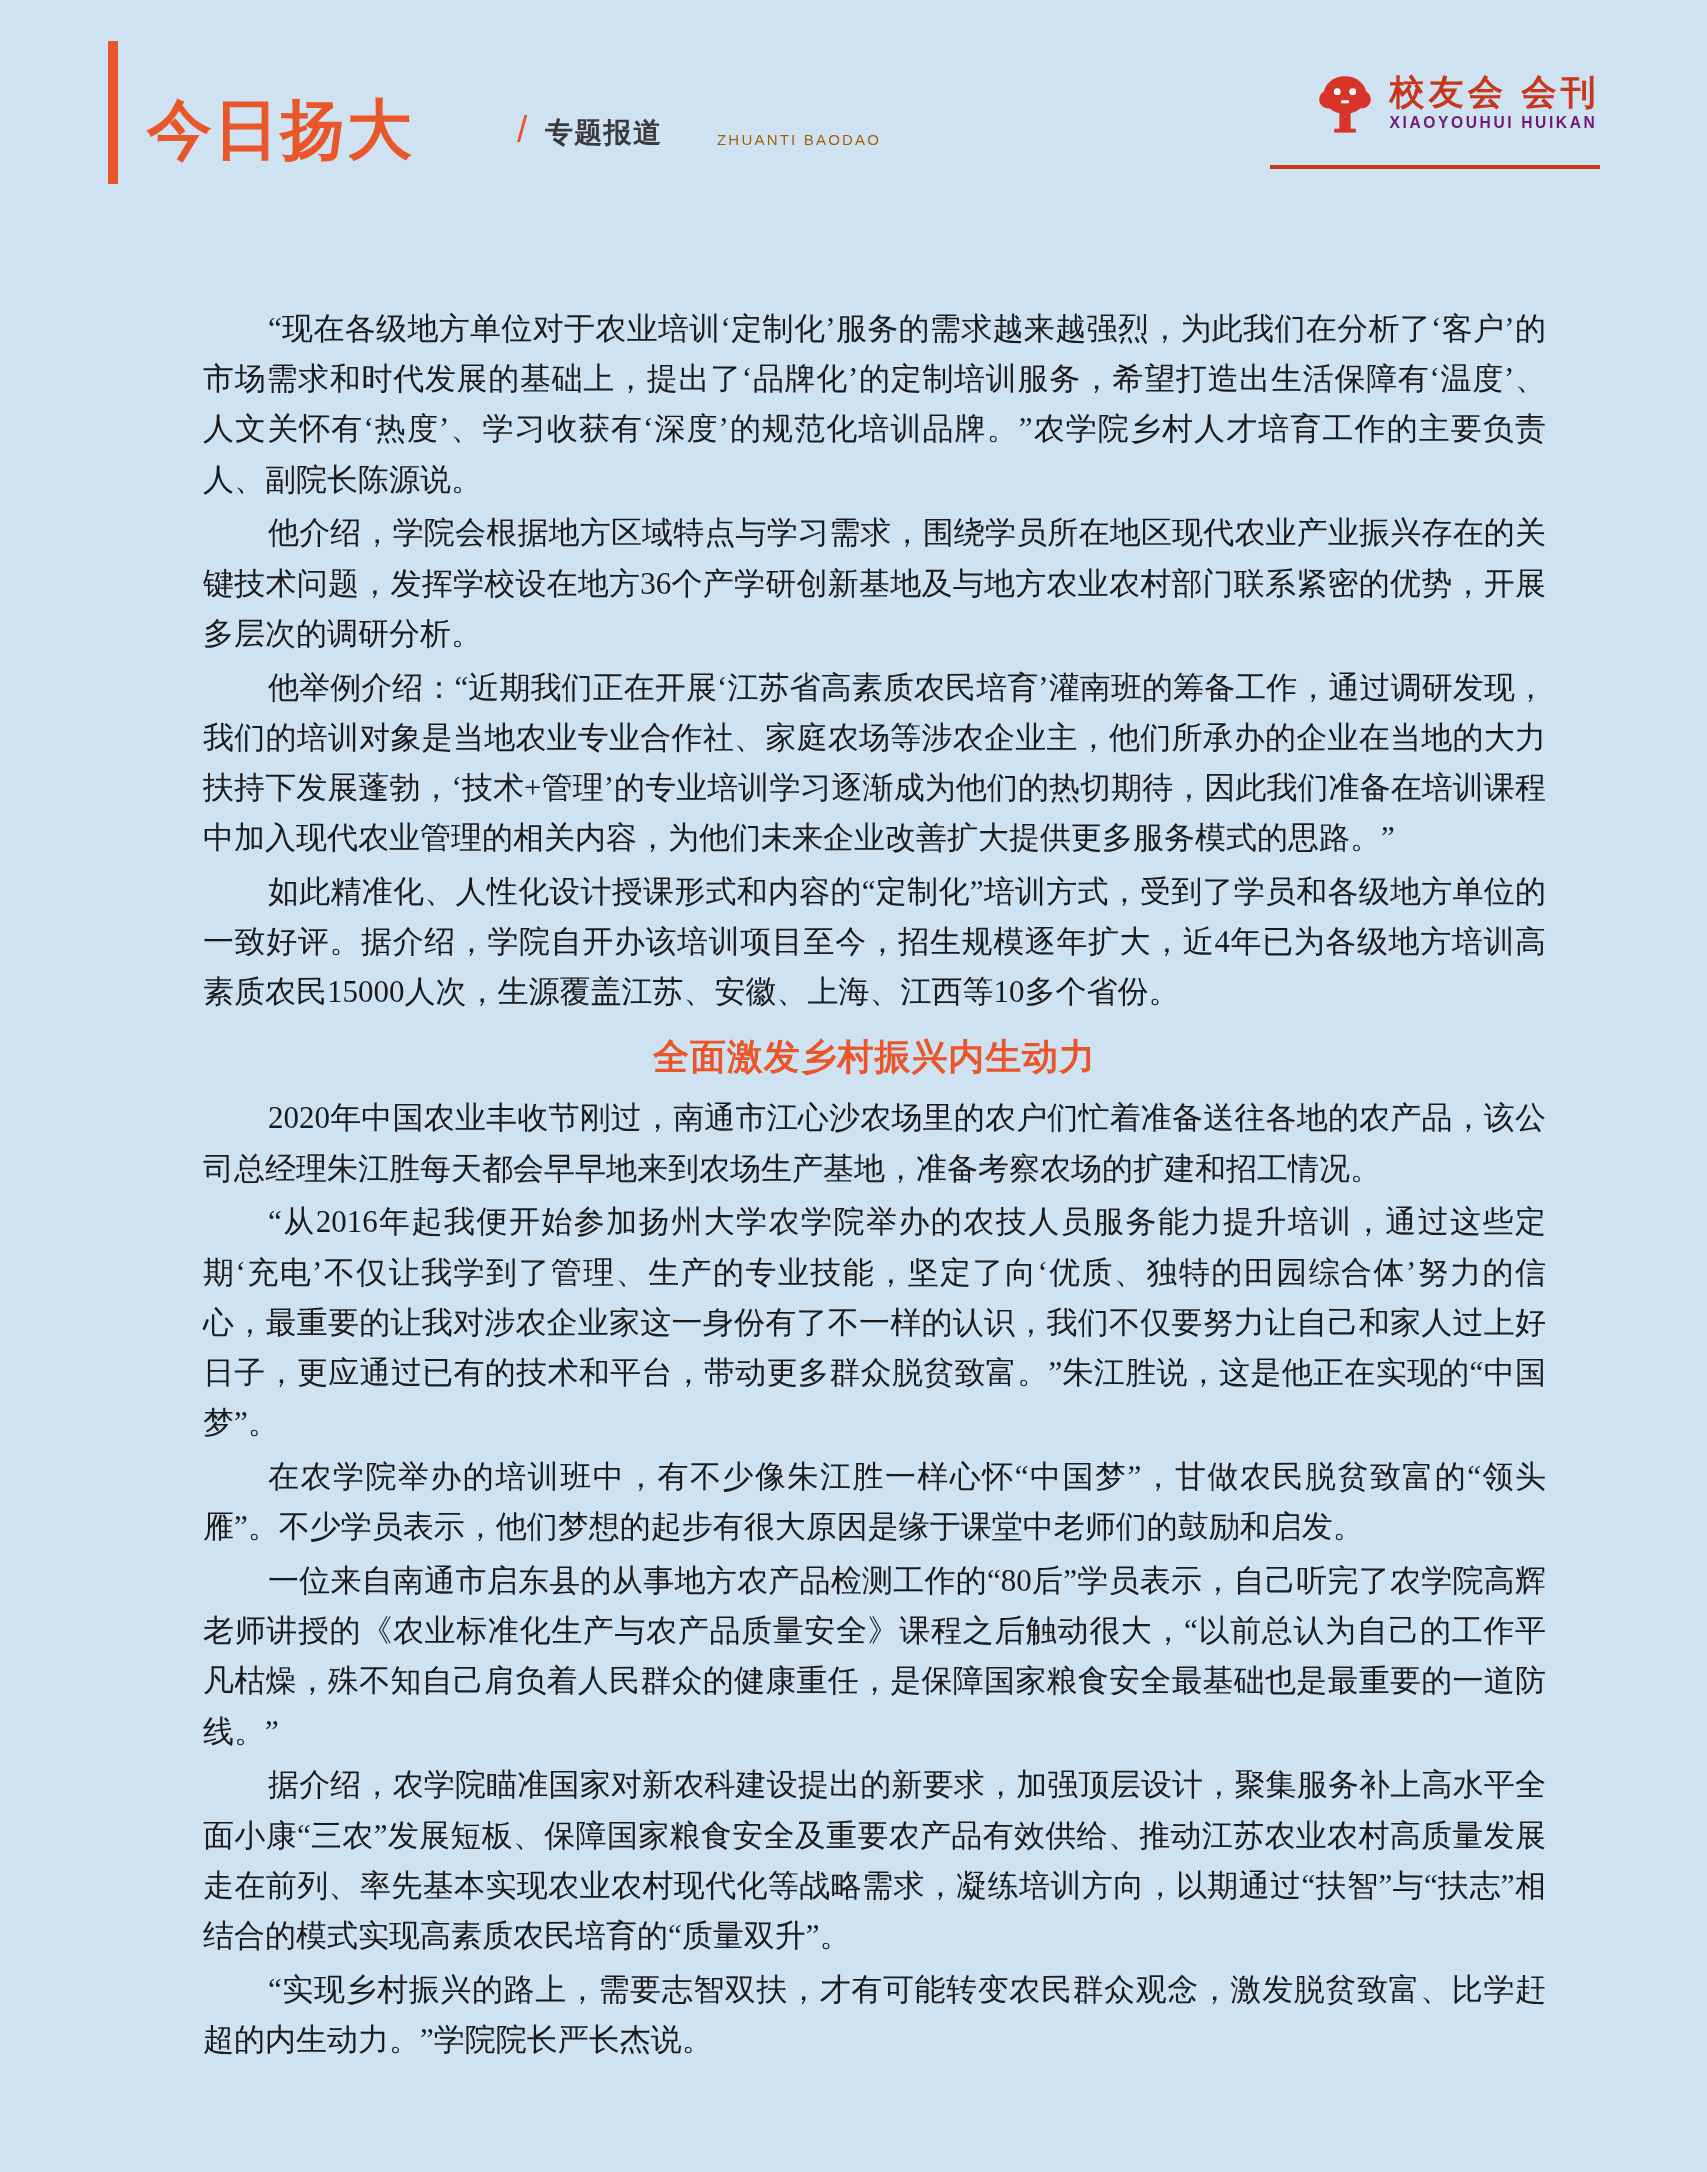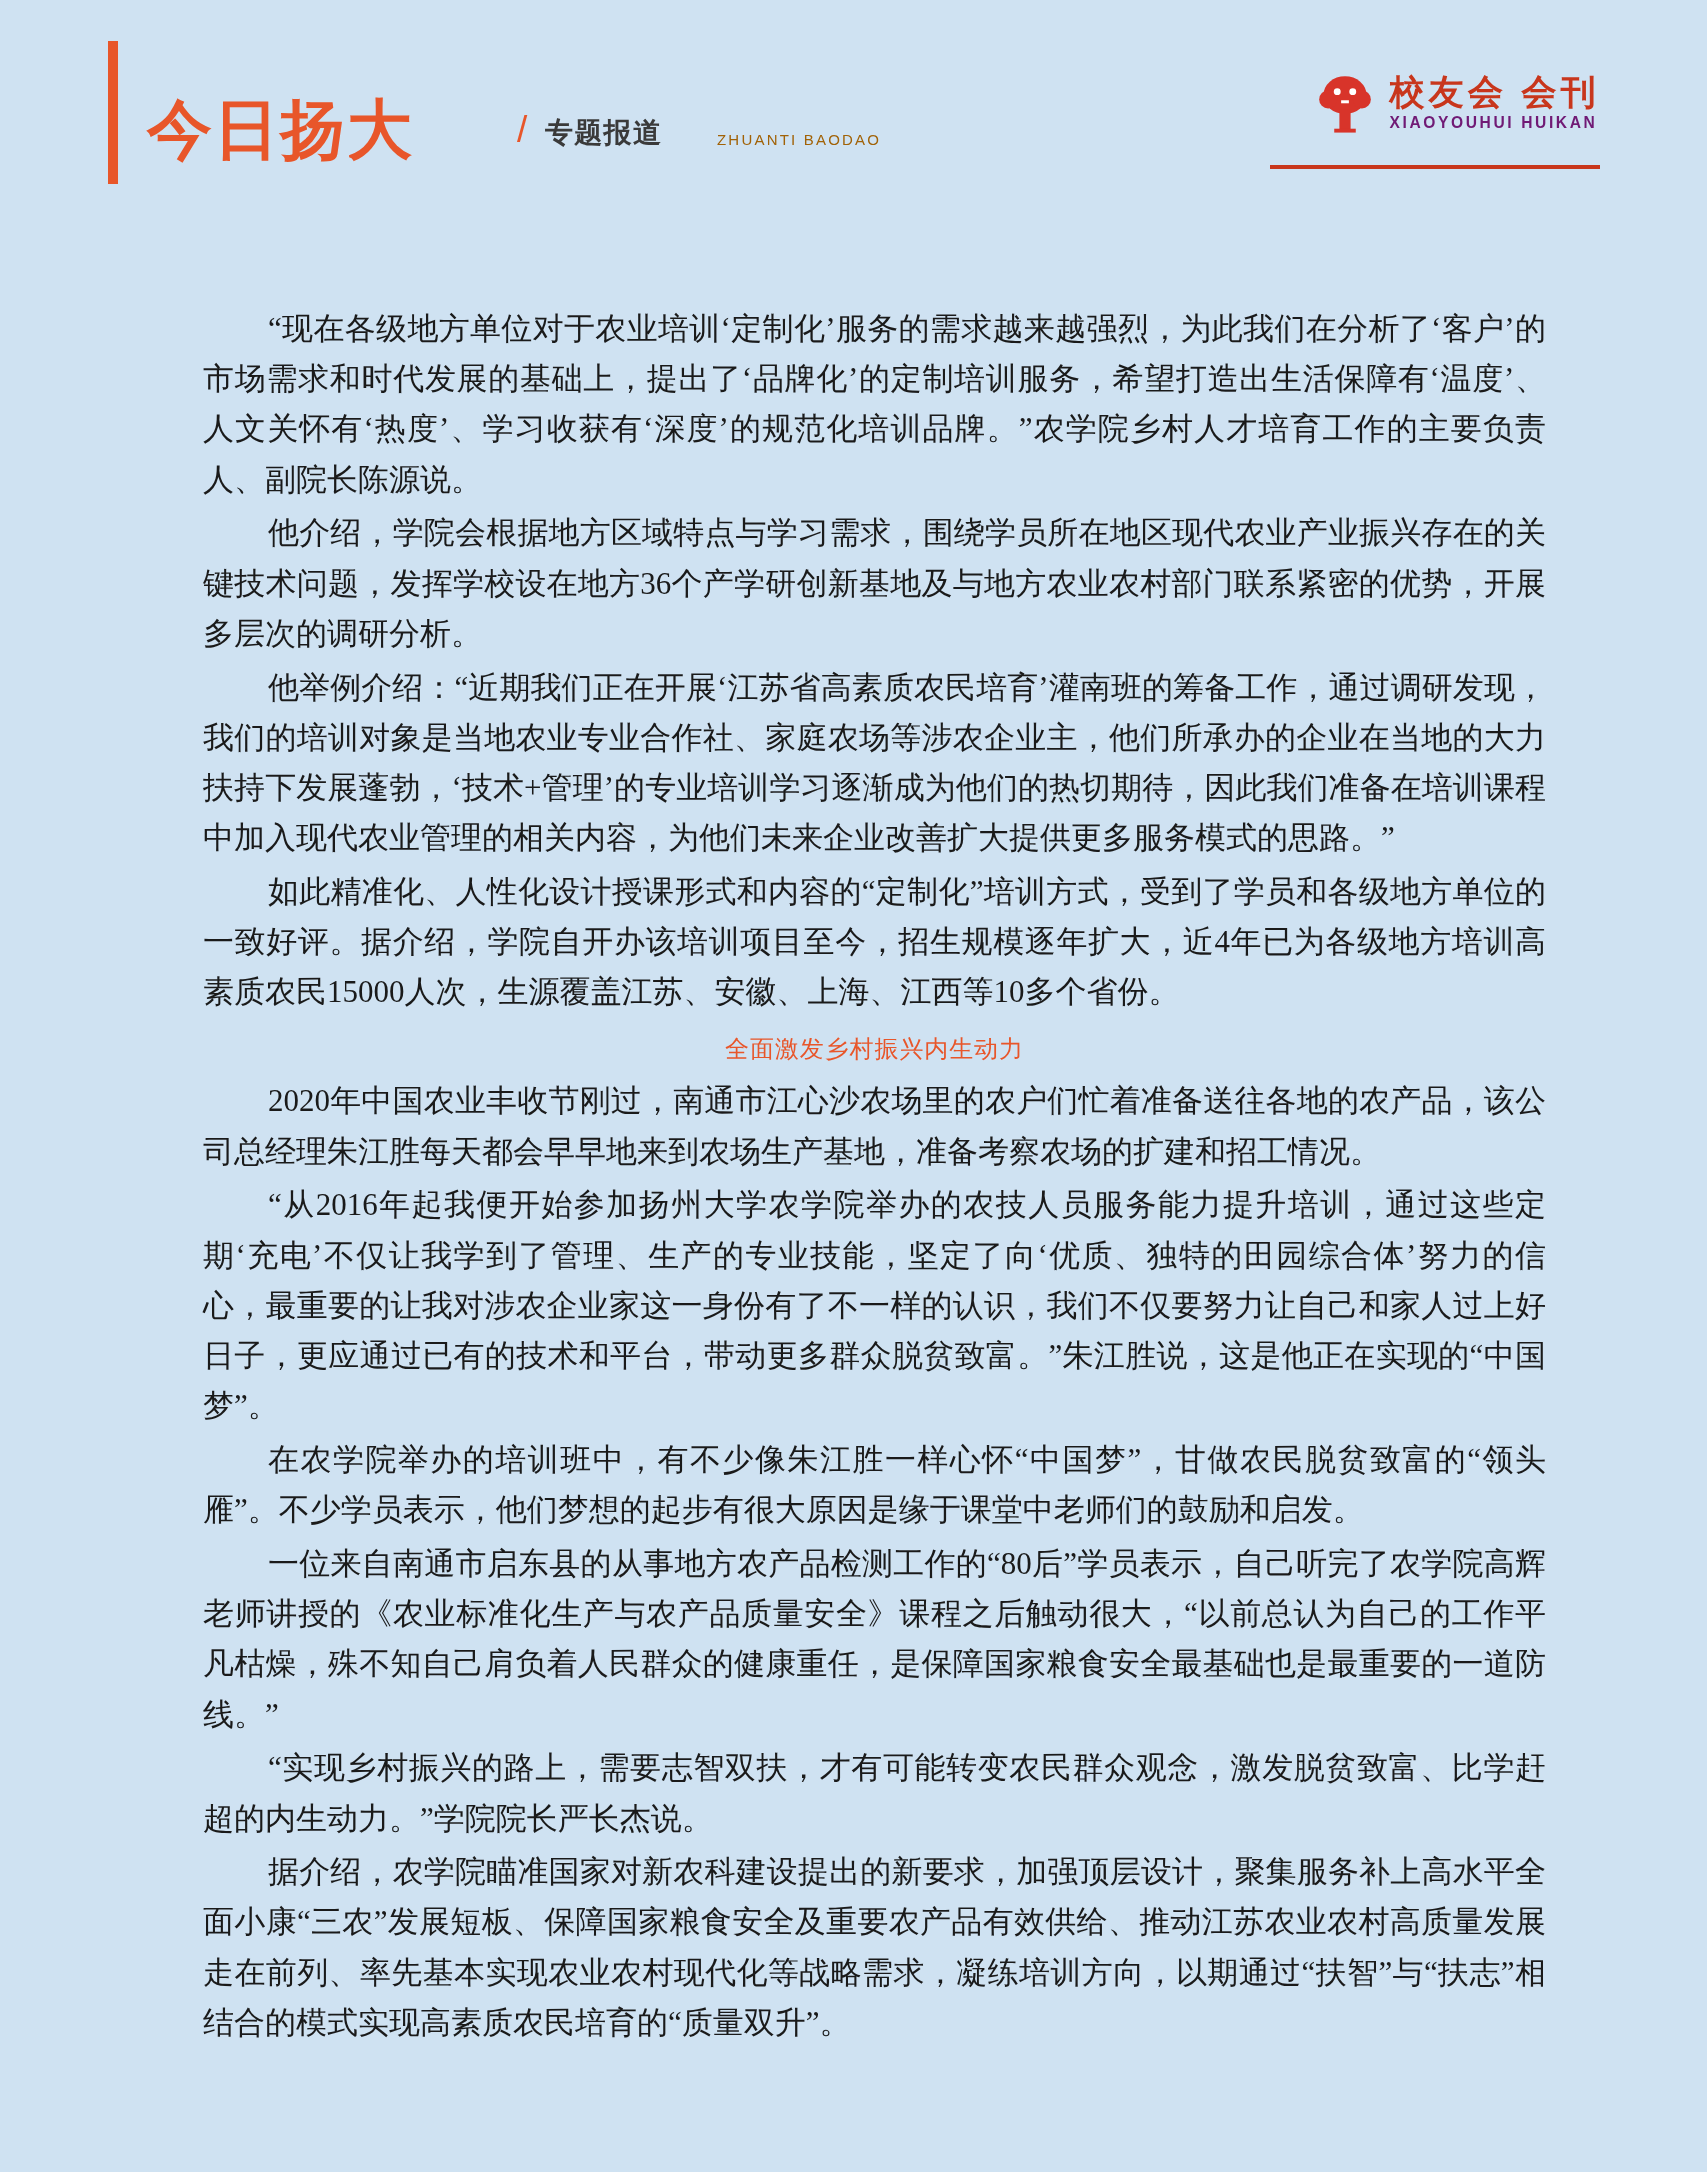--- a/index.html
+++ b/index.html
@@ -138,22 +138,22 @@
     line-height: 1.62;
     color: #1a1a1a;
     text-align: justify;
     text-justify: inter-ideograph;
     text-indent: 65px;
   }
   h2.subhead {
     margin: 15.6px 0 11.3px 0;
     text-align: center;
     font-family: "Liberation Sans", sans-serif;
-    font-weight: normal;
-    font-size: 24px;
+    font-weight: bold;
+    font-size: 36px;
     color: #e8562a;
     letter-spacing: 0.9px;
   }
 </style>
 </head>
 <body>
 
 <div class="header">
   <div class="header-bar"></div>
   <div class="masthead">今日扬大</div>
@@ -187,16 +187,16 @@
   <p class="para">他介绍，学院会根据地方区域特点与学习需求，围绕学员所在地区现代农业产业振兴存在的关键技术问题，发挥学校设在地方36个产学研创新基地及与地方农业农村部门联系紧密的优势，开展多层次的调研分析。</p>
   <p class="para">他举例介绍：“近期我们正在开展‘江苏省高素质农民培育’灌南班的筹备工作，通过调研发现，我们的培训对象是当地农业专业合作社、家庭农场等涉农企业主，他们所承办的企业在当地的大力扶持下发展蓬勃，‘技术+管理’的专业培训学习逐渐成为他们的热切期待，因此我们准备在培训课程中加入现代农业管理的相关内容，为他们未来企业改善扩大提供更多服务模式的思路。”</p>
   <p class="para">如此精准化、人性化设计授课形式和内容的“定制化”培训方式，受到了学员和各级地方单位的一致好评。据介绍，学院自开办该培训项目至今，招生规模逐年扩大，近4年已为各级地方培训高素质农民15000人次，生源覆盖江苏、安徽、上海、江西等10多个省份。</p>
 
   <h2 class="subhead">全面激发乡村振兴内生动力</h2>
 
   <p class="para">2020年中国农业丰收节刚过，南通市江心沙农场里的农户们忙着准备送往各地的农产品，该公司总经理朱江胜每天都会早早地来到农场生产基地，准备考察农场的扩建和招工情况。</p>
   <p class="para">“从2016年起我便开始参加扬州大学农学院举办的农技人员服务能力提升培训，通过这些定期‘充电’不仅让我学到了管理、生产的专业技能，坚定了向‘优质、独特的田园综合体’努力的信心，最重要的让我对涉农企业家这一身份有了不一样的认识，我们不仅要努力让自己和家人过上好日子，更应通过已有的技术和平台，带动更多群众脱贫致富。”朱江胜说，这是他正在实现的“中国梦”。</p>
   <p class="para">在农学院举办的培训班中，有不少像朱江胜一样心怀“中国梦”，甘做农民脱贫致富的“领头雁”。不少学员表示，他们梦想的起步有很大原因是缘于课堂中老师们的鼓励和启发。</p>
   <p class="para">一位来自南通市启东县的从事地方农产品检测工作的“80后”学员表示，自己听完了农学院高辉老师讲授的《农业标准化生产与农产品质量安全》课程之后触动很大，“以前总认为自己的工作平凡枯燥，殊不知自己肩负着人民群众的健康重任，是保障国家粮食安全最基础也是最重要的一道防线。”</p>
+  <p class="para">据介绍，农学院瞄准国家对新农科建设提出的新要求，加强顶层设计，聚集服务补上高水平全面小康“三农”发展短板、保障国家粮食安全及重要农产品有效供给、推动江苏农业农村高质量发展走在前列、率先基本实现农业农村现代化等战略需求，凝练培训方向，以期通过“扶智”与“扶志”相结合的模式实现高素质农民培育的“质量双升”。</p>
   <p class="para">“实现乡村振兴的路上，需要志智双扶，才有可能转变农民群众观念，激发脱贫致富、比学赶超的内生动力。”学院院长严长杰说。</p>
-  <p class="para">据介绍，农学院瞄准国家对新农科建设提出的新要求，加强顶层设计，聚集服务补上高水平全面小康“三农”发展短板、保障国家粮食安全及重要农产品有效供给、推动江苏农业农村高质量发展走在前列、率先基本实现农业农村现代化等战略需求，凝练培训方向，以期通过“扶智”与“扶志”相结合的模式实现高素质农民培育的“质量双升”。</p>
 </div>
 
 
 </body></html>

